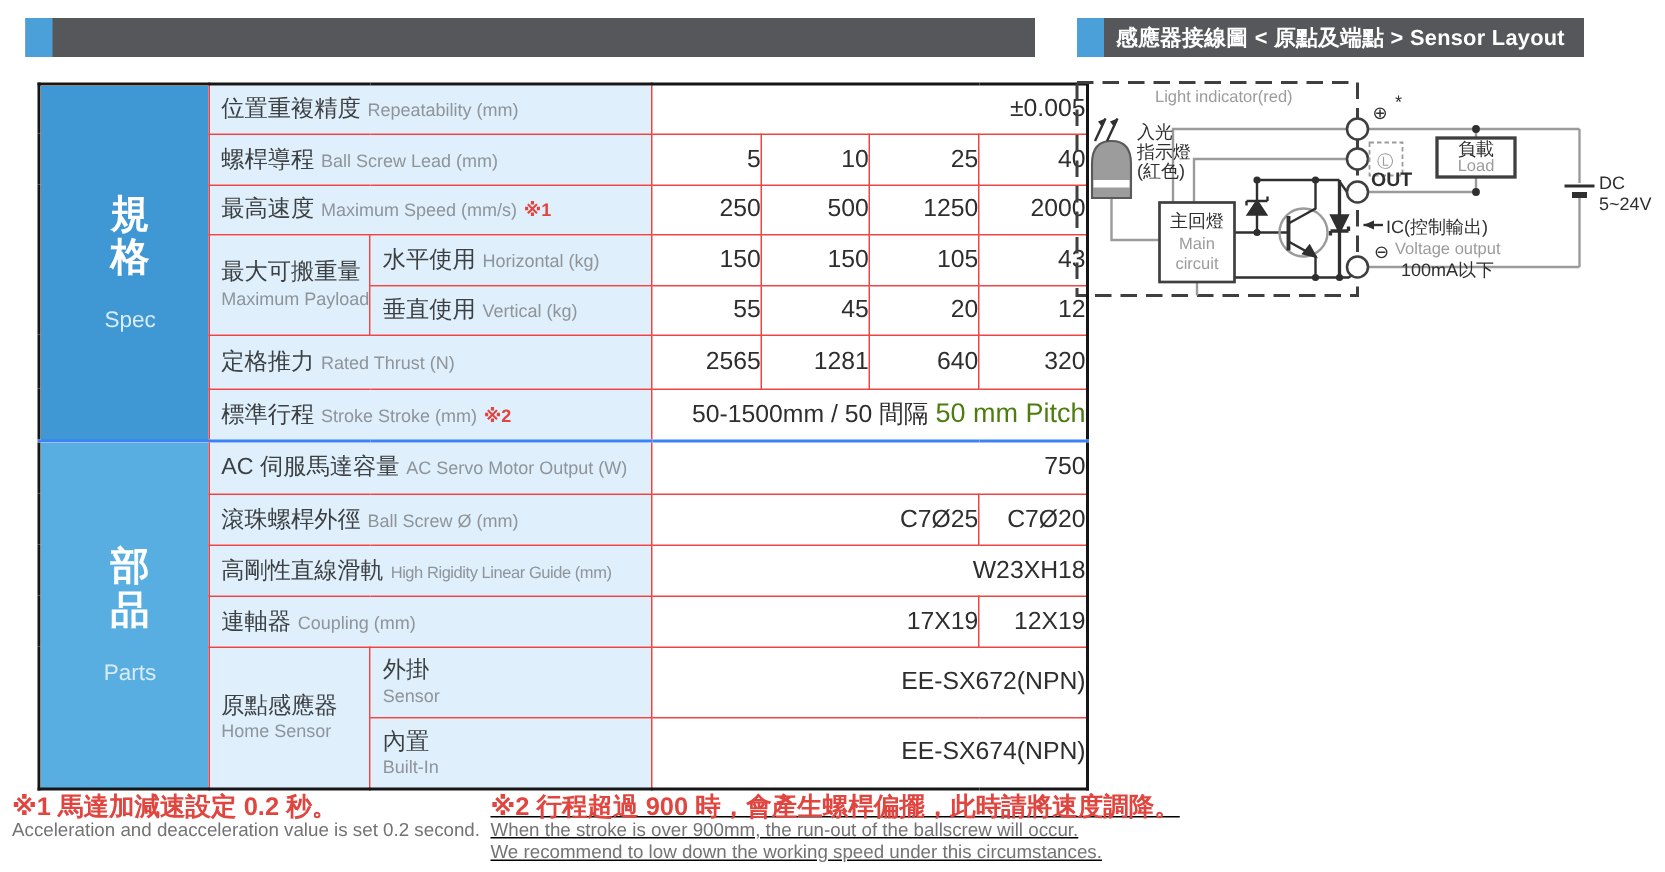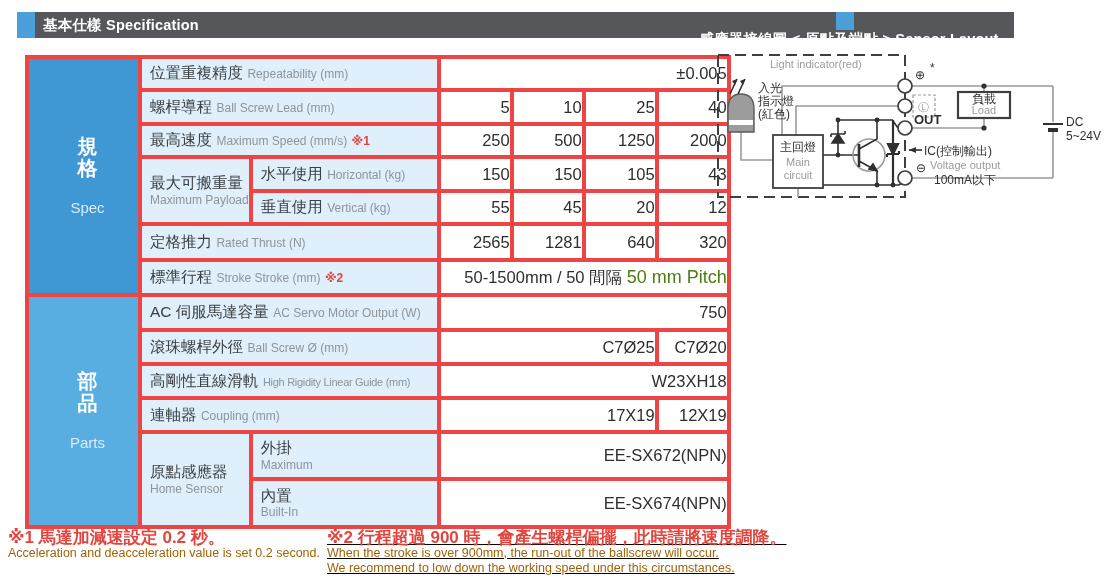--- a/index.html
+++ b/index.html
@@ -7,62 +7,58 @@
   #page{position:relative;width:1110px;height:581px;background:#fff;overflow:hidden;}
 
   
   .hbar{position:absolute;height:26px;background:#56575A;display:flex;align-items:center;}
   .hbar .sq{width:18px;height:26px;background:#4BA0D9;flex:0 0 18px;}
   .hbar .ttl{color:#fff;font-weight:bold;font-size:14.5px;padding-left:8px;letter-spacing:.2px;white-space:nowrap;}
 
   
   table.spec{position:absolute;left:25px;top:55px;border-collapse:collapse;table-layout:fixed;
              border:2px solid #161616;}
-  table.spec td{border:4px solid #ef4444;padding:0 0 0 8px;vertical-align:middle;overflow:hidden;white-space:nowrap;}
+  table.spec td{border:1px solid #ef4444;padding:0 0 0 8px;vertical-align:middle;overflow:hidden;white-space:nowrap;}
   td.label{background:#DFEFFB;}
   td.val{background:#fff;text-align:right;padding:0;font-size:16.5px;color:#2e2e2e;}
   .zh{font-size:15.5px;color:#3C4043;}
   .en{font-size:12px;color:#8E9499;}
   .en-sm{font-size:11px;letter-spacing:-.3px;}
   .note{font-size:12px;color:#E0453F;font-weight:bold;}
   .stk2 .zh,.stk2 .en{display:block;line-height:1.25;}
   td.section{padding:0;text-align:center;}
   td.sec-spec{background:#3F97D3;}
   td.sec-parts{background:#58AEE1;}
-  .sec-zh{width:1.15em;margin:0 auto;font-size:20px;font-weight:bold;color:#fff;line-height:1.08;
+  .sec-zh{width:1.15em;margin:0 auto;font-size:26px;font-weight:bold;color:#fff;line-height:1.08;
           word-break:break-all;white-space:normal;}
   .sec-en{font-size:15px;color:#D9ECF9;margin-top:20px;}
-  tr.sec-start td{border-top:2px solid #0c4a6e;}
+  tr.sec-start td{border-top:2px solid #3b82f6;}
   .val .sub{font-size:18px;color:#4d7c0f;}
 
   
   .fnote{position:absolute;top:530px;line-height:15.5px;}
   .fn-red{color:#E0453F;font-size:17px;font-weight:bold;}
-  .fn-gray{color:#a16207;font-size:12.5px;}
+  .fn-gray{color:#737373;font-size:12.5px;}
 
   
   #diagram{position:absolute;left:712px;top:48px;}
   .tg{fill:#9B9B9B;font-size:11px;font-family:"Liberation Sans",sans-serif;}
   .tb{fill:#2F2F2F;font-size:12px;font-family:"Liberation Sans",sans-serif;}
   .tbb{fill:#2F2F2F;font-size:13px;font-weight:bold;font-family:"Liberation Sans",sans-serif;}
 </style>
 </head>
 <body>
 
 <div id="page">
 
   <div class="hbar" style="left:17px;top:12px;width:673px;">
     <div class="sq"></div>
-    <div class="ttl">
-      <span>基本仕樣</span>
-      <span>Specification</span>
-    </div>
   </div>
 
-  <div class="hbar" style="left:676px;top:12px;width:338px;flex-direction:column;">
+  <div class="hbar" style="left:718px;top:12px;width:338px;">
     <div class="sq"></div>
     <div class="ttl">感應器接線圖 &lt; 原點及端點 &gt; Sensor Layout</div>
   </div>
 
   <table class="spec">
     <colgroup>
       <col style="width:113px">
         <col style="width:72px">
         <col style="width:188px">
       <col style="width:73px">
@@ -182,21 +178,21 @@
       <td colspan="3" class="val">17X19</td>
       <td class="val">12X19</td>
     </tr>
     <tr style="height:47px;">
       <td rowspan="2" class="label stk2">
         <span class="zh">原點感應器</span>
         <span class="en">Home Sensor</span>
       </td>
       <td class="label stk2">
         <span class="zh">外掛</span>
-        <span class="en">Maximum</span>
+        <span class="en">Sensor</span>
       </td>
       <td colspan="4" class="val">EE-SX672(NPN)</td>
     </tr>
     <tr style="height:48px;">
       <td class="label stk2">
         <span class="zh">內置</span>
         <span class="en">Built-In</span>
       </td>
       <td colspan="4" class="val">EE-SX674(NPN)</td>
     </tr>

